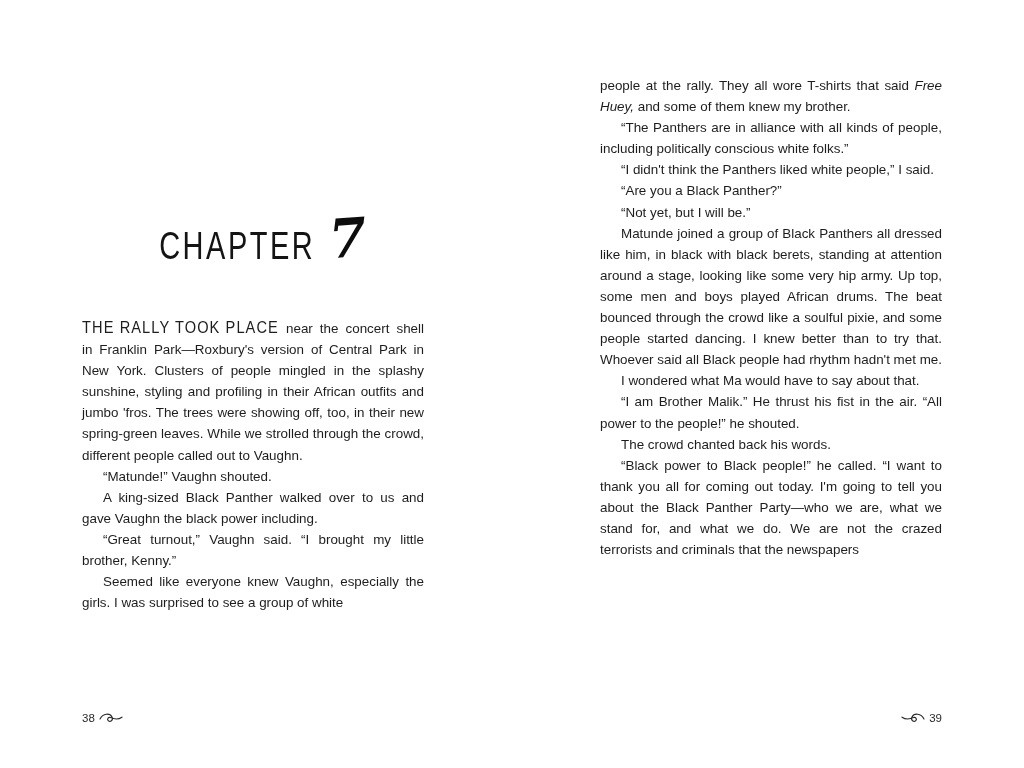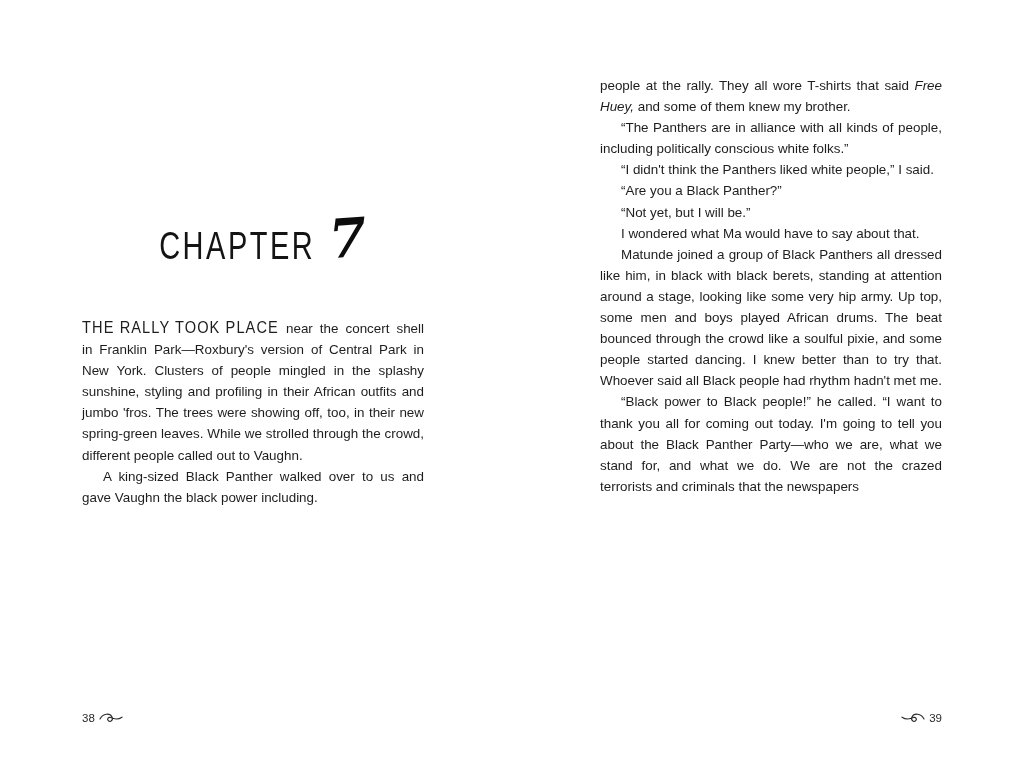--- a/index.html
+++ b/index.html
@@ -124,43 +124,48 @@
 
     <div class="chapter-head">
       <div class="chapter-head-inner">
         <span class="chapter-word">CHAPTER</span>
         <span class="chapter-number">7</span>
       </div>
     </div>
 
     <div class="body-col left-start">
       <p><span class="dropcap-line">THE RALLY TOOK PLACE</span><span> near the concert shell in Franklin Park—Roxbury's version of Central Park in New York. Clusters of people mingled in the splashy sunshine, styling and profiling in their African outfits and jumbo 'fros. The trees were showing off, too, in their new spring-green leaves. While we strolled through the crowd, different people called out to Vaughn.</span></p>
+      <p>“Matunde!” Vaughn shouted.</p>
       <p>A king-sized Black Panther walked over to us and gave Vaughn the black power including.</p>
+      <p>“Great turnout,” Vaughn said. “I brought my little brother, Kenny.”</p>
+      <p>Seemed like everyone knew Vaughn, especially the girls. I was surprised to see a group of white</p>
     </div>
 
     <div class="folio folio-left">
       <span>38</span>
       <span class="orn">
         <svg width="26" height="12" viewBox="0 0 26 12">
           <path d="M2 7 C5 1, 12 1, 14 5 C15.6 8.2, 12.2 10.6, 10.2 8.6 C8.6 7, 10.6 4.6, 12.6 5.6 C16 7.2, 20 8, 24 5.2" fill="none" stroke="#2a2a2a" stroke-width="1.15" stroke-linecap="round"></path>
         </svg>
       </span>
     </div>
   </div>
 
   <div class="page page-right">
 
     <div class="body-col right-start">
       <p><span>people at the rally. They all wore T-shirts that said </span><em>Free Huey,</em><span> and some of them knew my brother.</span></p>
       <p>“The Panthers are in alliance with all kinds of people, including politically conscious white folks.”</p>
       <p>“I didn't think the Panthers liked white people,” I said.</p>
       <p>“Are you a Black Panther?”</p>
       <p>“Not yet, but I will be.”</p>
+      <p>Matunde joined a group of Black Panthers all dressed like him, in black with black berets, standing at attention around a stage, looking like some very hip army. Up top, some men and boys played African drums. The beat bounced through the crowd like a soulful pixie, and some people started dancing. I knew better than to try that. Whoever said all Black people had rhythm hadn't met me.</p>
       <p>I wondered what Ma would have to say about that.</p>
-      <p>Matunde joined a group of Black Panthers all dressed like him, in black with black berets, standing at attention around a stage, looking like some very hip army. Up top, some men and boys played African drums. The beat bounced through the crowd like a soulful pixie, and some people started dancing. I knew better than to try that. Whoever said all Black people had rhythm hadn't met me.</p>
+      <p>“I am Brother Malik.” He thrust his fist in the air. “All power to the people!” he shouted.</p>
+      <p>The crowd chanted back his words.</p>
       <p>“Black power to Black people!” he called. “I want to thank you all for coming out today. I'm going to tell you about the Black Panther Party—who we are, what we stand for, and what we do. We are not the crazed terrorists and criminals that the newspapers</p>
       <p></p>
     </div>
 
     <div class="folio folio-right">
       <span class="orn orn-flip">
         <svg width="26" height="12" viewBox="0 0 26 12">
           <path d="M2 7 C5 1, 12 1, 14 5 C15.6 8.2, 12.2 10.6, 10.2 8.6 C8.6 7, 10.6 4.6, 12.6 5.6 C16 7.2, 20 8, 24 5.2" fill="none" stroke="#2a2a2a" stroke-width="1.15" stroke-linecap="round"></path>
         </svg>
       </span>

